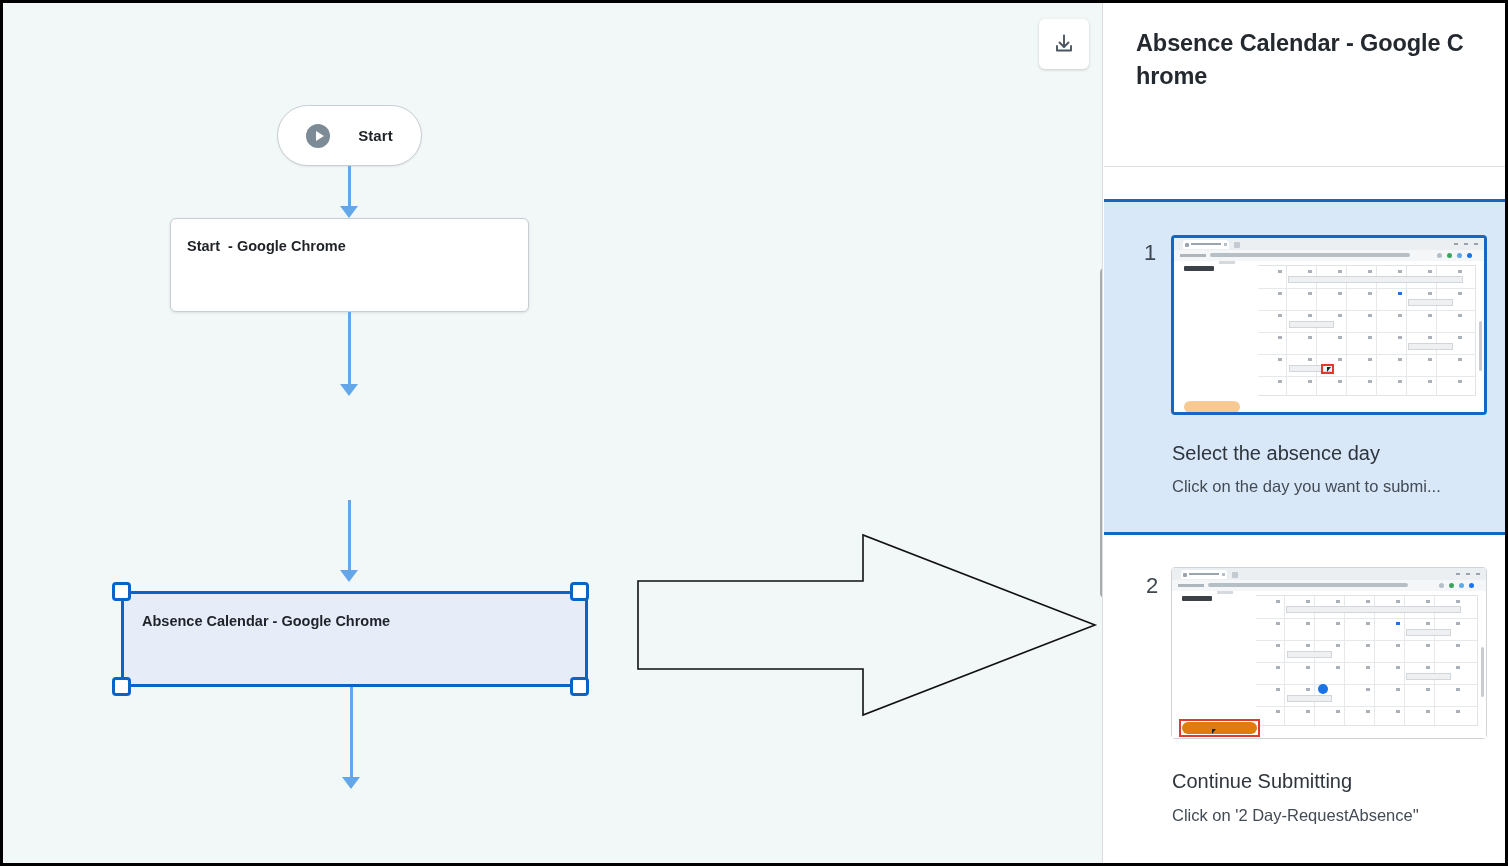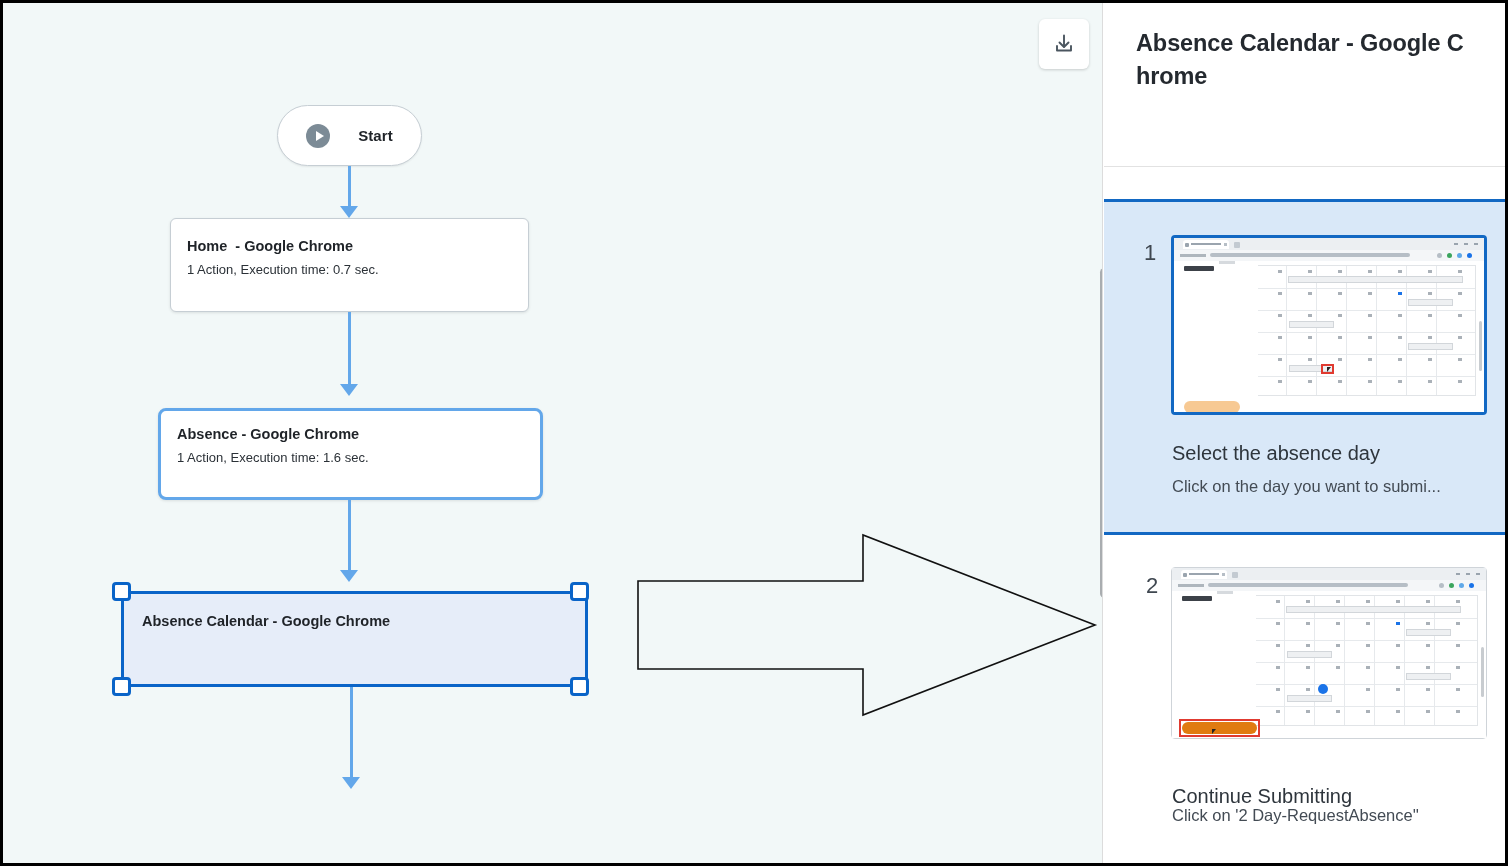--- a/index.html
+++ b/index.html
@@ -209,21 +209,21 @@
   }
   .card-desc {
     position: absolute;
     left: 68px;
     font-size: 16.5px;
     color: #434b54;
     white-space: nowrap;
   }
   #card-1 .card-heading { top: 240px; }
   #card-1 .card-desc    { top: 275px; }
-  #card-2 .card-heading { top: 250px; }
+  #card-2 .card-heading { top: 235px; }
   #card-2 .card-desc    { top: 271px; }
 
   
   .mini { position:absolute; inset:0; background:#ffffff; overflow:hidden; }
   .mini-tabbar { position:absolute; left:0; top:0; right:0; height:12px; background:#eceff2; }
   .mini-tab { position:absolute; left:9px; top:2px; width:46px; height:9px; background:#fff; border-radius:3px 3px 0 0; }
   .mini-tabdot { position:absolute; left:11px; top:4.5px; width:4px; height:4px; background:#9aa4ae; border-radius:1px; }
   .mini-tabtxt { position:absolute; left:17px; top:5px; width:30px; height:2px; background:#9aa4ae; }
   .mini-tabx { position:absolute; left:50px; top:5px; width:3px; height:3px; background:#b6bec6; }
   .mini-plus { position:absolute; left:60px; top:4px; width:6px; height:6px; background:#c3cad1; border-radius:1px; }
@@ -267,31 +267,26 @@
       <span class="term-icon">
           <span class="tri"></span>
         </span>
       <span class="label">Start</span>
     </div>
 
     <div class="conn" style="left:345px; top:163px; height:42px;"></div>
     <div class="arrowhead" style="left:337px; top:203px;"></div>
 
     <div class="step" id="node-home">
-      <div class="title">Home  - Google Chrome</div>
-      <div class="sub">1 Action, Execution time: 0.7 sec.</div>
+      <div class="title">Start  - Google Chrome</div>
     </div>
 
     <div class="conn" style="left:345px; top:309px; height:74px;"></div>
     <div class="arrowhead" style="left:337px; top:381px;"></div>
 
-    <div class="step" id="node-absence">
-      <div class="title">Absence - Google Chrome</div>
-      <div class="sub">1 Action, Execution time: 1.6 sec.</div>
-    </div>
 
     <div class="conn" style="left:345px; top:497px; height:72px;"></div>
     <div class="arrowhead" style="left:337px; top:567px;"></div>
 
     <div class="step" id="node-cal">
       <div class="title">Absence Calendar - Google Chrome</div>
     </div>
     <div class="handle" id="h-tl"></div>
     <div class="handle" id="h-tr"></div>
     <div class="handle" id="h-bl"></div>

